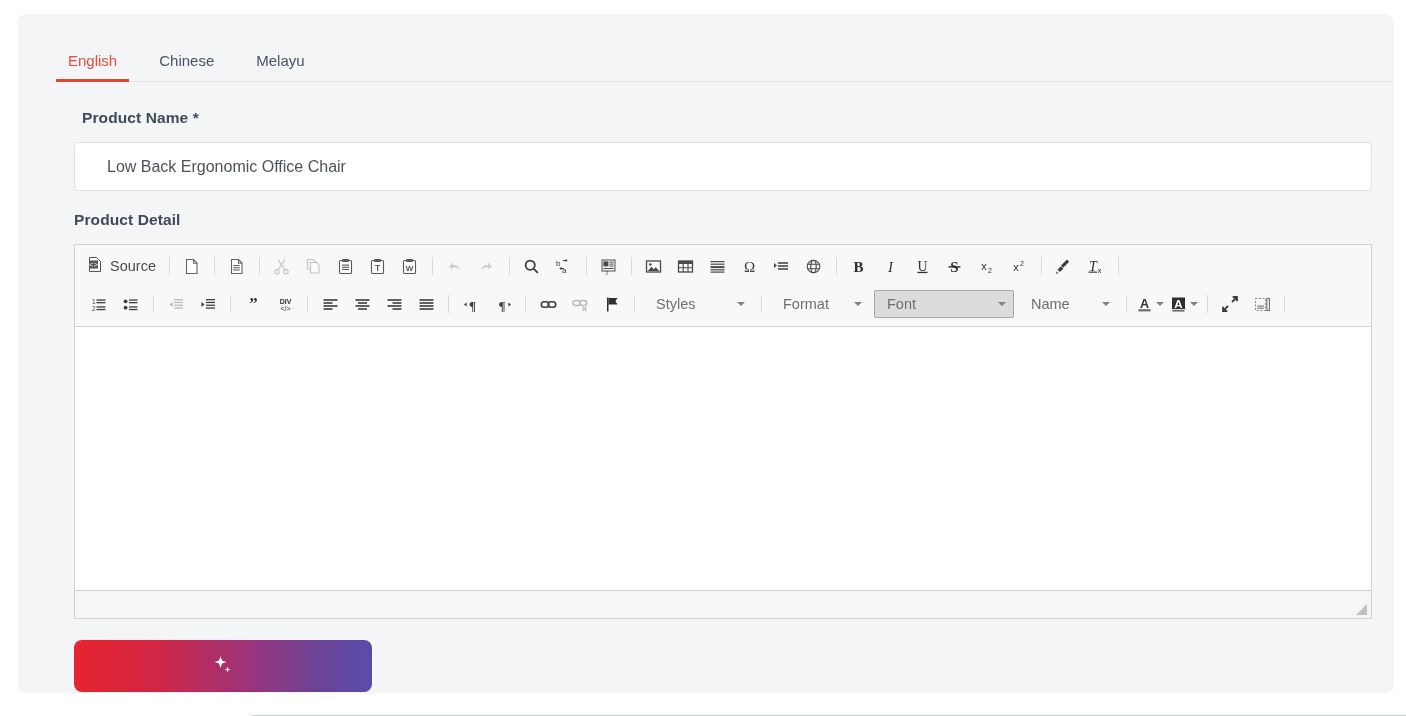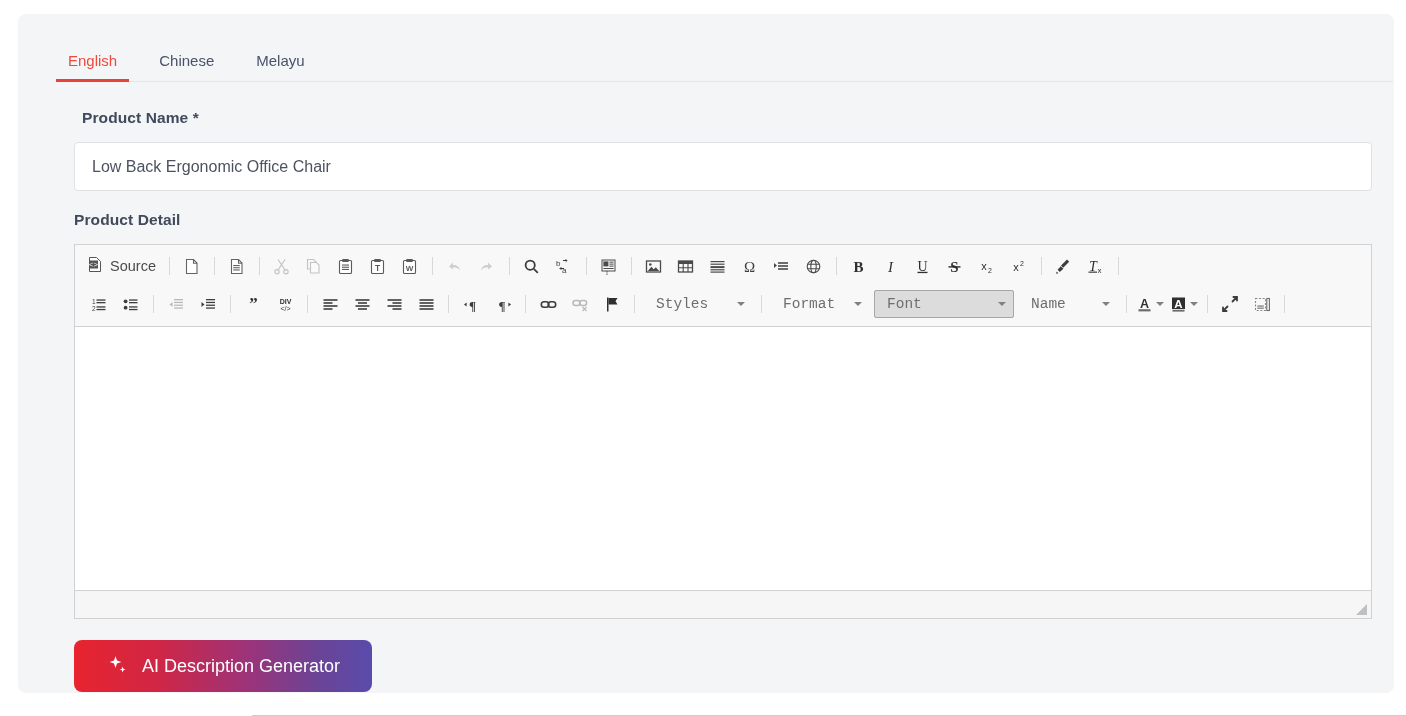--- a/index.html
+++ b/index.html
@@ -58,21 +58,21 @@
   #label-product-detail { left: 56px; top: 197px; }
 
   
   .text-input {
     position: absolute;
     left: 56px; top: 128px;
     width: 1298px; height: 49px;
     border: 1px solid #dfe1e5;
     border-radius: 4px;
     background: #ffffff;
-    padding: 0 17px;
+    padding: 0 32px;
     font-size: 16px;
     color: #4c5260;
     font-family: "Liberation Sans", sans-serif;
     outline: none;
   }
 
   
   .editor {
     position: absolute;
     left: 56px; top: 230px;
@@ -126,21 +126,21 @@
   .combo {
     display: flex; align-items: center; justify-content: space-between;
     height: 28px;
     padding: 0 7px 0 12px;
     margin: 0 2px;
     cursor: pointer;
     border: 1px solid transparent;
     border-radius: 2px;
     color: #6e6e6e;
     font-size: 14.5px;
-    font-family: Liberation Mono, monospace;
+    font-family: Liberation Sans, sans-serif;
   }
   .combo.hover {
     background: #dcdcdc;
     border-color: #a7a7a7;
   }
   .combo .caret {
     margin-left: 14px;
     width: 0; height: 0;
     border-left: 4px solid transparent;
     border-right: 4px solid transparent;
@@ -642,18 +642,17 @@
       </div>
     </div>
 
     <button class="ai-btn">
       <span class="sparkle">
         <svg width="24" height="24" viewBox="0 0 24 24" fill="#ffffff">
           <path d="M9.5 2.2l1.5 4.4 4.4 1.5-4.4 1.5-1.5 4.4-1.5-4.4-4.4-1.5 4.4-1.5z"></path>
           <path d="M16.6 12.6l0.75 2.2 2.2 0.75-2.2 0.75-0.75 2.2-0.75-2.2-2.2-0.75 2.2-0.75z"></path>
         </svg>
       </span>
-      <span>AI Description Generator</span>
     </button>
   </div>
 
   <div class="bottom-rule"></div>
 </div>
 
 </body></html>

